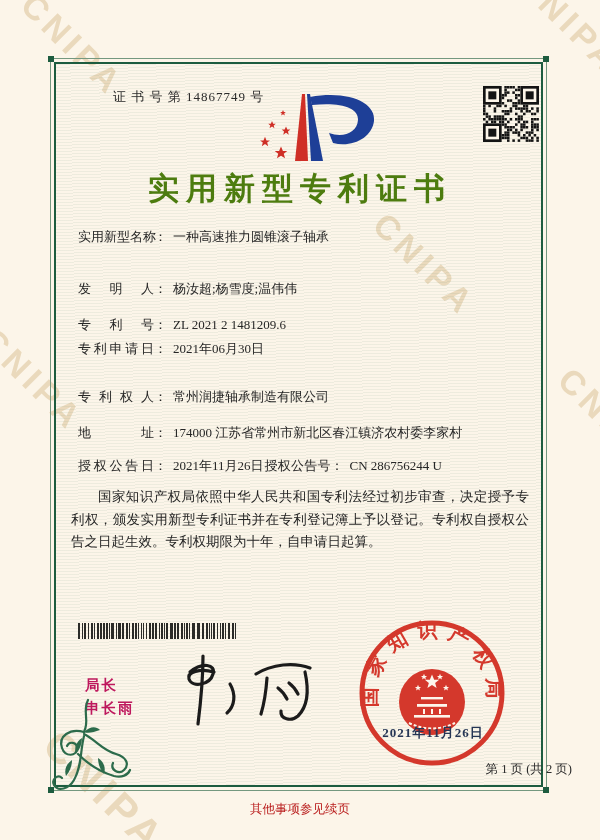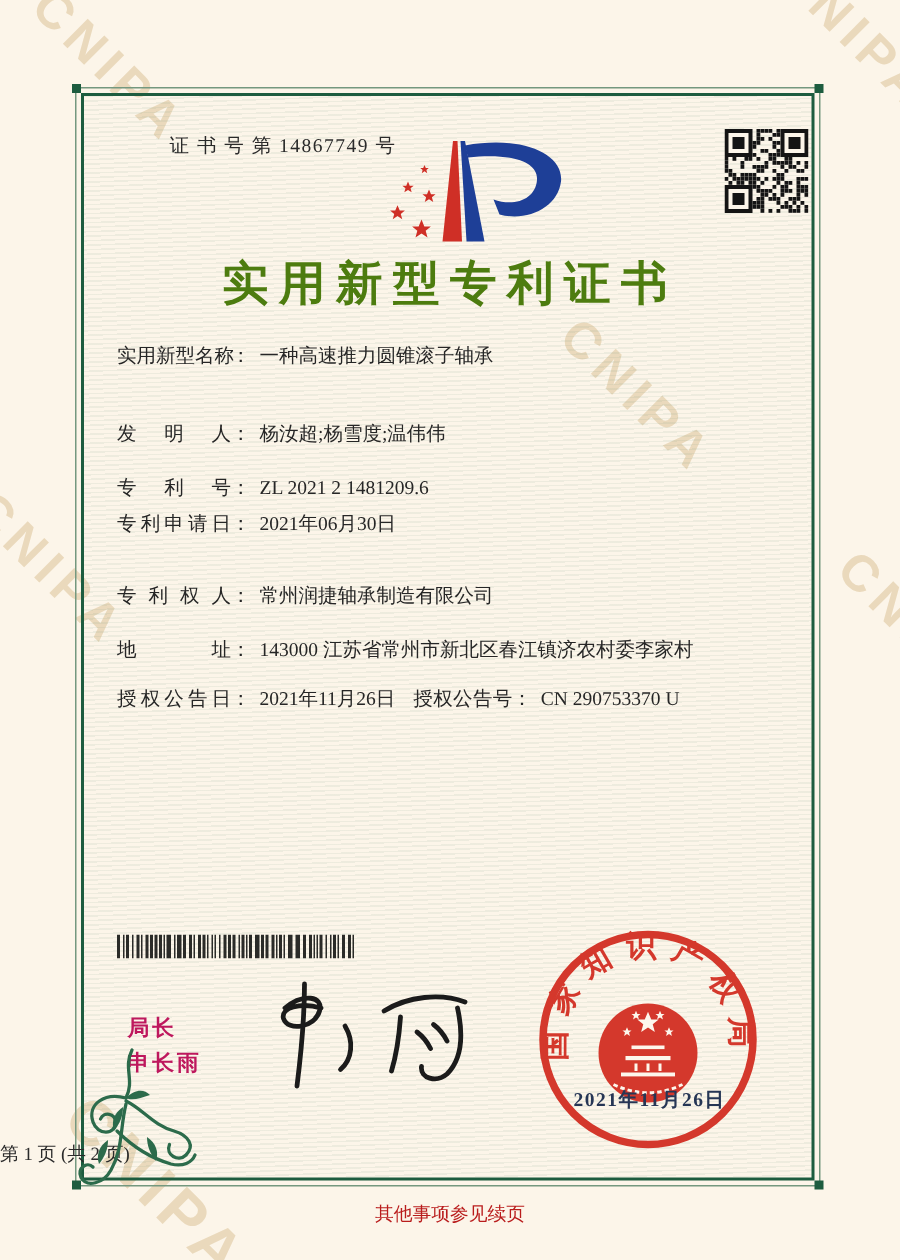--- a/index.html
+++ b/index.html
@@ -28,40 +28,40 @@
   .cdot{position:absolute;width:6px;height:6px;background:#1d5c3f;z-index:2;}
   .certno{position:absolute;left:77px;top:88px;font-size:13px;letter-spacing:1px;z-index:3;margin-left:36px;}
   .logo{position:absolute;left:253px;top:90px;z-index:3;}
   .qr{position:absolute;left:483px;top:86px;z-index:3;}
   .title{
     position:absolute;left:0;top:168px;width:600px;text-align:center;
     font-size:31px;font-weight:700;letter-spacing:7px;color:#4d7c0f;z-index:3;
   }
   .row{position:absolute;left:78px;font-size:13px;white-space:nowrap;z-index:3;color:#262626;}
   .lab{display:inline-block;width:76px;text-align:justify;text-align-last:justify;}
-  .lab2{display:inline-block;width:66px;text-align:justify;text-align-last:justify;margin-left:12px;}
+  .lab2{display:inline-block;width:66px;text-align:justify;text-align-last:justify;margin-left:1px;}
   .val{margin-left:6px;}
   .paras{
     position:absolute;left:71px;top:486px;width:458px;z-index:3;
     font-size:13.5px;line-height:22.6px;text-align:justify;color:#262626;
   }
   .paras p{margin:0;text-indent:2em;}
   .barcode{position:absolute;left:78px;top:623px;z-index:3;}
   .signer{
     position:absolute;left:85px;z-index:3;
     font-family:"Liberation Sans","DejaVu Sans",sans-serif;
     font-size:14.5px;font-weight:bold;color:#be185d;letter-spacing:2px;
   }
   .signature{position:absolute;left:172px;top:650px;z-index:3;}
   .seal{position:absolute;left:357px;top:618px;z-index:4;}
   .seal-date{
     position:absolute;left:366px;top:724px;width:134px;text-align:center;z-index:5;
     font-size:13px;font-weight:bold;color:#263655;letter-spacing:1px;
   }
-  .pagenum{position:absolute;left:0;top:761px;width:572px;text-align:left;font-size:12.5px;z-index:3;}
+  .pagenum{position:absolute;left:0;top:761px;width:572px;text-align:right;font-size:12.5px;z-index:3;}
   .contnote{position:absolute;left:0;top:801px;width:600px;text-align:center;font-size:12.5px;color:#b91c1c;z-index:3;}
   .ornament{position:absolute;left:32px;top:698px;z-index:4;}
 </style>
 </head>
 <body>
 
 <div class="wm" style="left:8px;top:25px;">CNIPA</div>
 <div class="wm" style="left:505px;top:3px;">CNIPA</div>
 <div class="wm" style="left:360px;top:245px;">CNIPA</div>
 <div class="wm" style="left:-32px;top:360px;">CNIPA</div>
@@ -265,27 +265,28 @@
 <div class="row" style="top:316px;">
   <span class="lab">专利号</span><span>：</span><span class="val">ZL 2021 2 1481209.6</span>
 </div>
 <div class="row" style="top:340px;">
   <span class="lab">专利申请日</span><span>：</span><span class="val">2021年06月30日</span>
 </div>
 <div class="row" style="top:388px;">
   <span class="lab">专利权人</span><span>：</span><span class="val">常州润捷轴承制造有限公司</span>
 </div>
 <div class="row" style="top:424px;">
-  <span class="lab">地址</span><span>：</span><span class="val">143000 江苏省常州市新北区春江镇济农村委李家村</span>
+  <span class="lab">地址</span><span>：</span><span class="val">174000 江苏省常州市新北区春江镇济农村委李家村</span>
 </div>
 <div class="row" style="top:457px;">
-  <span class="lab">授权公告日</span><span>：</span><span class="val">2021年11月26日</span><span class="lab2">授权公告号</span><span>：</span><span class="val">CN 290753370 U</span>
+  <span class="lab">授权公告日</span><span>：</span><span class="val">2021年11月26日</span><span class="lab2">授权公告号</span><span>：</span><span class="val">CN 286756244 U</span>
 </div>
 
 <div class="paras">
+  <p>国家知识产权局依照中华人民共和国专利法经过初步审查，决定授予专利权，颁发实用新型专利证书并在专利登记簿上予以登记。专利权自授权公告之日起生效。专利权期限为十年，自申请日起算。</p>
 </div>
 
 <svg class="barcode" id="barcode-svg" width="162" height="16" viewBox="0 0 162 16">
     <rect x="0" y="0" width="2" height="16" fill="#2b2b28"></rect>
     <rect x="4" y="0" width="1" height="16" fill="#2b2b28"></rect>
     <rect x="6" y="0" width="2" height="16" fill="#2b2b28"></rect>
     <rect x="10" y="0" width="1" height="16" fill="#2b2b28"></rect>
     <rect x="13" y="0" width="2" height="16" fill="#2b2b28"></rect>
     <rect x="16" y="0" width="1" height="16" fill="#2b2b28"></rect>
     <rect x="19" y="0" width="2" height="16" fill="#2b2b28"></rect>

